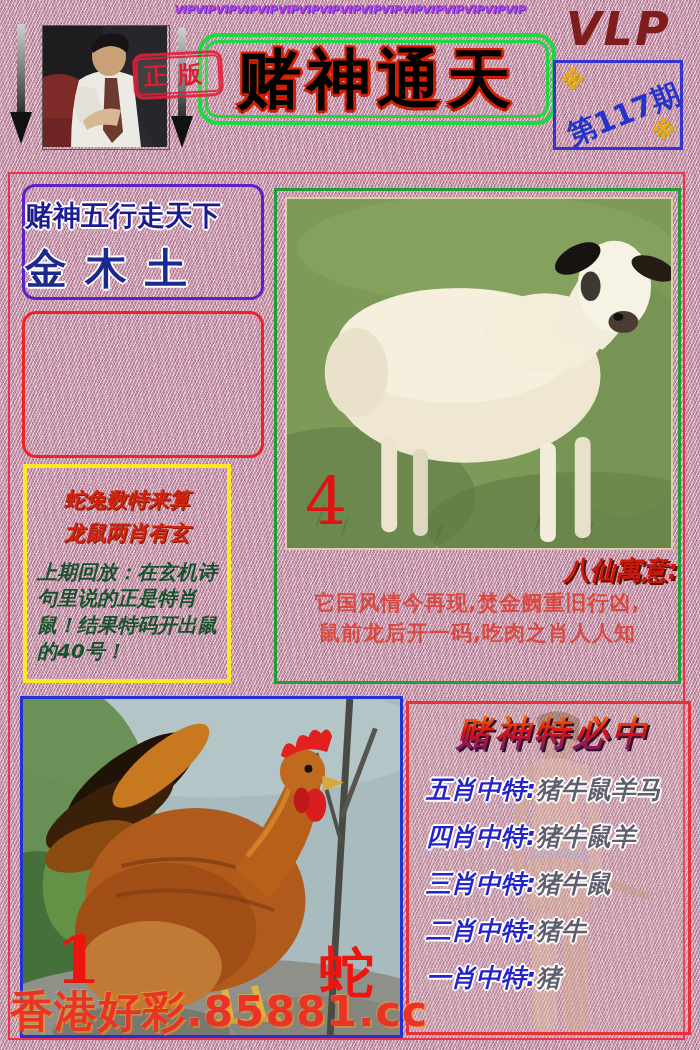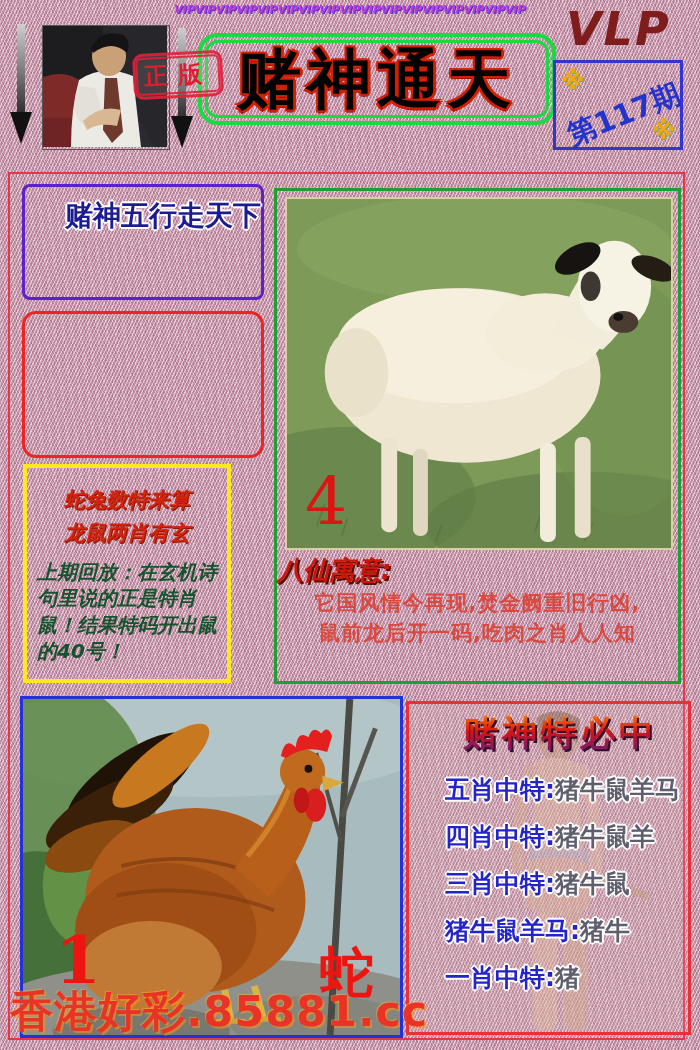--- a/index.html
+++ b/index.html
@@ -31,48 +31,48 @@
   .vlp{left:566px;top:2px;font-size:46px;font-weight:bold;font-style:italic;color:#7f1d1d;letter-spacing:2px;}
   .issue-box{left:553px;top:60px;width:130px;height:90px;border:3px solid #3434d0;box-sizing:border-box;}
   .issue-text{position:absolute;left:8px;top:32px;width:120px;text-align:center;transform:rotate(-22deg);
     font-size:29px;font-weight:bold;color:#2333cc;white-space:nowrap;}
   .star{position:absolute;font-size:24px;font-weight:bold;color:#f2a90a;text-shadow:1px 1px 0 #7a5;}
   .star.s1{left:5px;top:4px;}
   .star.s2{right:5px;bottom:2px;}
   
   .main-box{left:8px;top:172px;width:677px;height:868px;border:2px solid #ea3448;box-sizing:border-box;}
   
-  .wuxing-box{left:12px;top:10px;width:242px;height:116px;border:3px solid #5a22c8;border-radius:8px;box-sizing:border-box;text-align:right;}
+  .wuxing-box{left:12px;top:10px;width:242px;height:116px;border:3px solid #5a22c8;border-radius:13px;box-sizing:border-box;text-align:left;}
   .wuxing-title{margin-top:10px;font-size:28px;font-weight:bold;color:#1c1c90;}
   .wuxing-value{margin-top:6px;font-size:42px;font-weight:bold;color:#1c2a90;letter-spacing:18px;}
   .empty-red-box{left:12px;top:137px;width:242px;height:147px;border:3px solid #ee2424;border-radius:14px;box-sizing:border-box;}
   .yellow-box{left:13px;top:290px;width:208px;height:219px;border:4px solid #ffe81e;box-sizing:border-box;}
   .hint{margin-top:16px;text-align:center;font-size:21px;font-weight:bold;font-style:italic;color:#d42410;line-height:1.55;text-shadow:1px 1px 0 #8a1a00;}
   .recap{margin:10px 8px 0 10px;font-size:20px;font-weight:bold;font-style:italic;color:#14532d;line-height:1.32;}
   
   .sheep-panel{left:264px;top:14px;width:407px;height:496px;border:3px solid #1f9e35;box-sizing:border-box;}
   .sheep-photo{position:absolute;left:8px;top:6px;width:388px;height:353px;border:2px solid #d9cfa4;box-sizing:border-box;}
   .num-4{position:absolute;left:28px;top:278px;font-family:"DejaVu Serif","Liberation Serif",serif;font-size:66px;color:#dd1412;line-height:1;}
-  .caption{position:absolute;left:0;top:362px;width:100%;text-align:left;font-size:26px;font-weight:bold;font-style:italic;color:#cf1408;text-shadow:2px 2px 0 #5a1000;}
+  .caption{position:absolute;left:0;top:362px;width:100%;text-align:right;font-size:26px;font-weight:bold;font-style:italic;color:#cf1408;text-shadow:2px 2px 0 #5a1000;}
   .poem{position:absolute;width:100%;text-align:center;font-size:21px;font-weight:600;color:#d9493f;letter-spacing:1px;}
   .poem.p1{top:398px;}
   .poem.p2{top:428px;}
   
   .rooster-panel{left:10px;top:522px;width:383px;height:342px;border:3px solid #2431d8;box-sizing:border-box;}
   .num-1{position:absolute;left:32px;top:228px;font-family:"DejaVu Serif","Liberation Serif",serif;font-size:66px;font-weight:bold;color:#ee1410;line-height:1;}
   .snake{position:absolute;right:26px;top:238px;font-size:54px;color:#ee1410;font-weight:bold;}
   
   .predict-panel{left:396px;top:527px;width:285px;height:334px;border:3px solid #e8303a;box-sizing:border-box;overflow:hidden;}
   .woman-bg{position:absolute;left:0;top:0;width:100%;height:100%;opacity:.5;}
-  .predict-content{position:absolute;left:12px;top:0;width:100%;height:100%;}
+  .predict-content{position:absolute;left:5px;top:0;width:100%;height:100%;font-style:italic;}
   .predict-title{margin-top:6px;text-align:center;font-size:35px;font-weight:bold;letter-spacing:4px;
     background:linear-gradient(180deg,#ff9000 0%,#d81414 45%,#5a1a8c 100%);
     -webkit-background-clip:text;background-clip:text;color:transparent;
     filter:drop-shadow(2px 2px 0 #32102a);}
-  .predict-rows{margin-top:16px;display:flex;flex-direction:column;gap:14px;padding-left:24px;}
+  .predict-rows{margin-top:16px;display:flex;flex-direction:column;gap:14px;padding-left:12px;}
   .predict-row{white-space:nowrap;}
   .p-label{font-size:25px;font-weight:bold;color:#2524c8;}
   .p-value{font-size:25px;font-weight:bold;color:#5e5e6e;}
   
   .watermark{left:10px;top:983px;font-size:43px;font-weight:bold;color:#e93326;letter-spacing:1px;
     text-shadow:2px 2px 0 rgba(255,150,20,.55),-1px -1px 0 rgba(255,200,40,.4);z-index:9;white-space:nowrap;}
 </style>
 </head>
 <body>
 
@@ -137,20 +137,21 @@
 <div class="abs issue-box">
   <span class="star s1">※</span>
   <span class="issue-text">第117期</span>
   <span class="star s2">※</span>
 </div>
 
 <div class="abs main-box">
 
   <div class="abs wuxing-box">
     <div class="wuxing-title outline-w">赌神五行走天下</div>
+    <div class="wuxing-value outline-w">金木土</div>
   </div>
 
   <div class="abs empty-red-box"></div>
 
   <div class="abs yellow-box">
     <div class="hint">
       <div>蛇兔数特来算</div>
       <div>龙鼠两肖有玄</div>
     </div>
     <div class="recap">上期回放：在玄机诗句里说的正是特肖鼠！结果特码开出鼠的40号！</div>
@@ -247,21 +248,21 @@
         <div class="predict-row">
           <span class="p-label outline-w">五肖中特:</span><span class="p-value outline-w">猪牛鼠羊马</span>
         </div>
         <div class="predict-row">
           <span class="p-label outline-w">四肖中特:</span><span class="p-value outline-w">猪牛鼠羊</span>
         </div>
         <div class="predict-row">
           <span class="p-label outline-w">三肖中特:</span><span class="p-value outline-w">猪牛鼠</span>
         </div>
         <div class="predict-row">
-          <span class="p-label outline-w">猪牛鼠羊马:</span><span class="p-value outline-w">猪牛</span>
+          <span class="p-label outline-w">二肖中特:</span><span class="p-value outline-w">猪牛</span>
         </div>
         <div class="predict-row">
           <span class="p-label outline-w">一肖中特:</span><span class="p-value outline-w">猪</span>
         </div>
       </div>
     </div>
   </div>
 
 </div>
 

